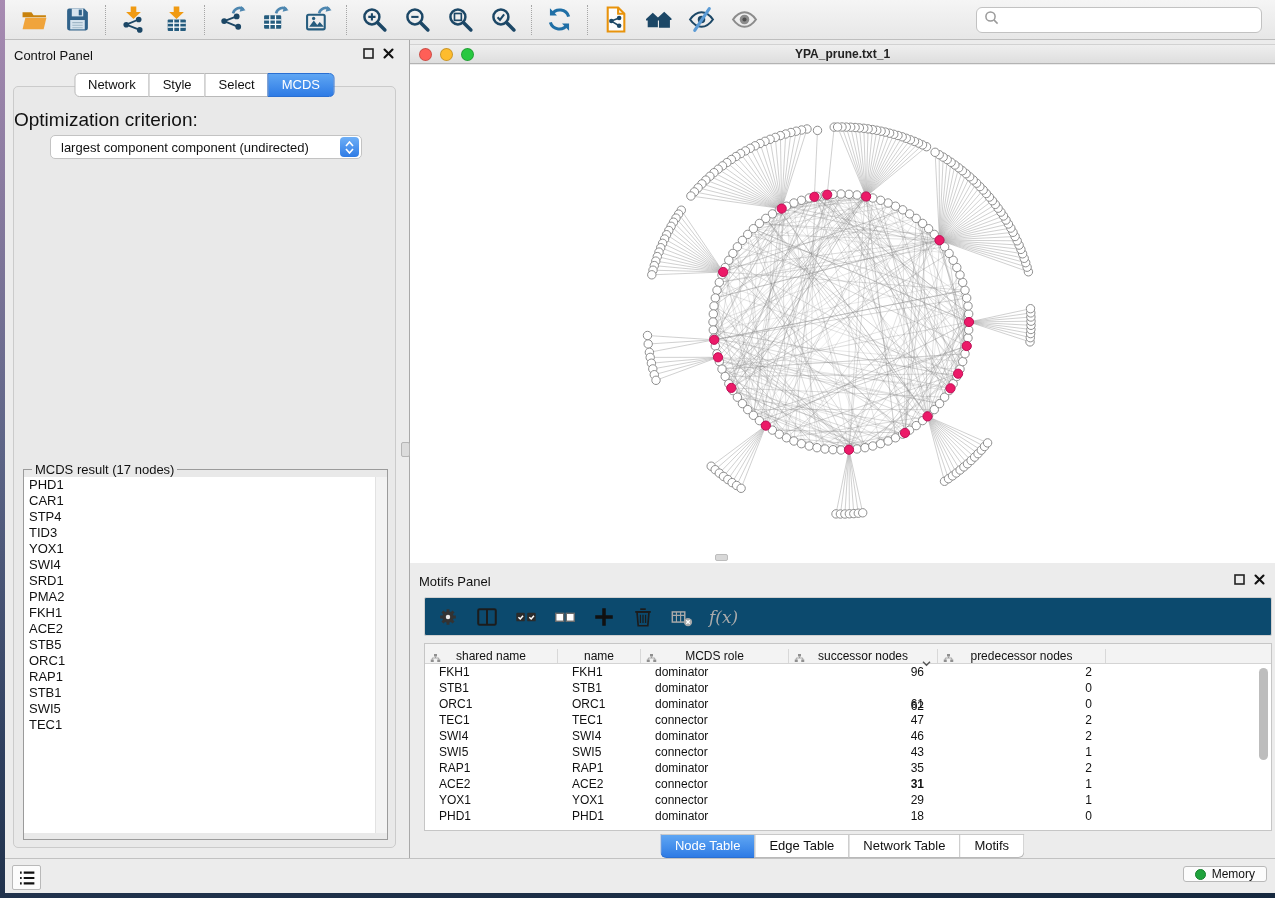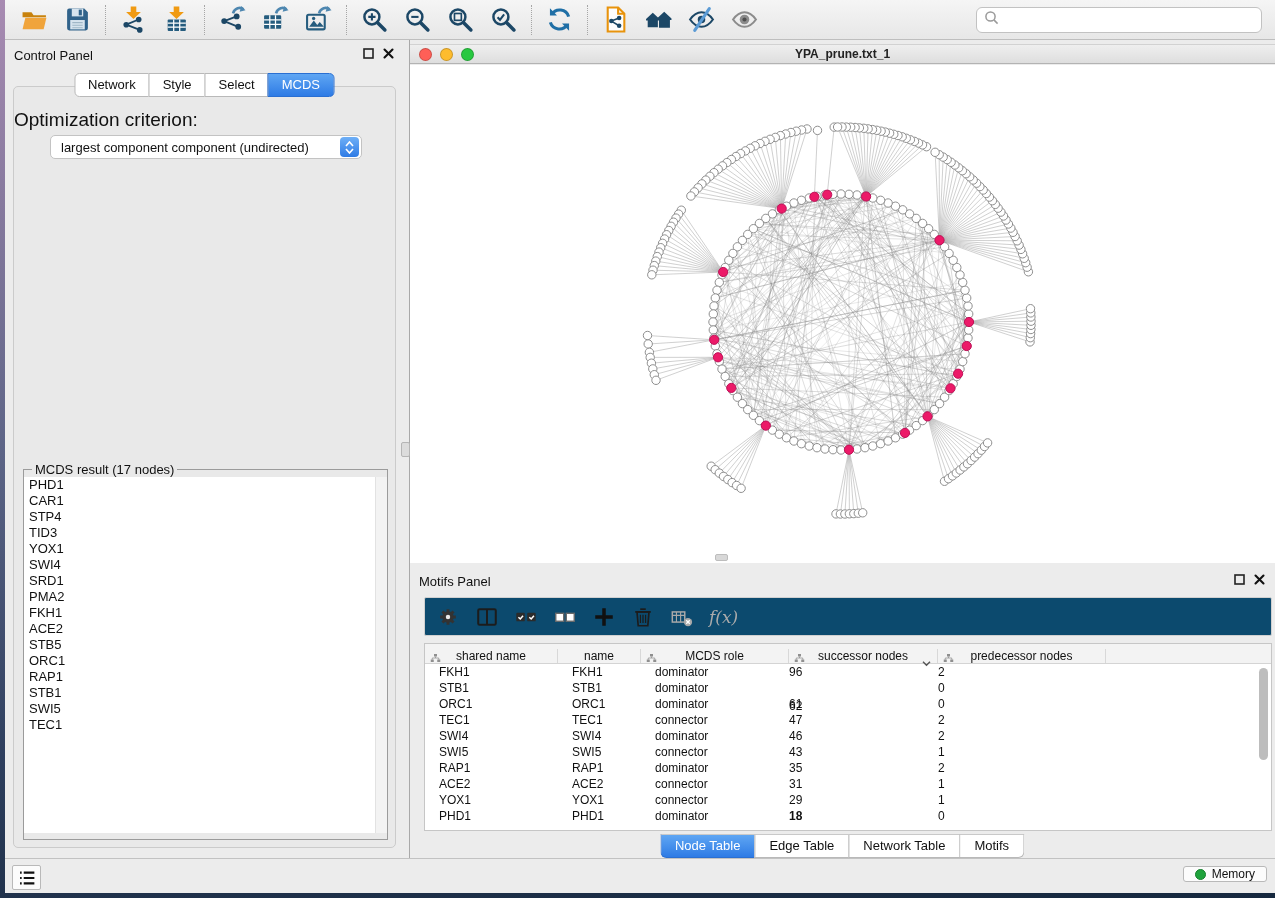--- a/index.html
+++ b/index.html
@@ -78,21 +78,21 @@
   .tp-table { position:absolute; left:14px; top:77px; width:848px; height:188px; background:#fff;
     border:1px solid #c6c6c6; overflow:hidden; }
   .thead { display:flex; height:20px; background:#f3f3f3; border-bottom:1px solid #d4d4d4;align-items:flex-end; }
   .th { position:relative; border-right:1px solid #d8d8d8; font-size:12px; display:flex;
     align-items:center; justify-content:center; }
   .th .orgicon { position:absolute; left:5px; top:4px; }
   .th .sort { position:absolute; right:6px; top:7px; }
   .tr { display:flex; height:16px; font-size:12px; align-items:center; }
   .td { white-space:nowrap; overflow:hidden; }
   .td.l { padding-left:14px; text-align:left; }
-  .td.r { padding-right:14px; text-align:left; }
+  .td.r { padding-right:14px; text-align:right; }
   .tb-thumb { position:absolute; right:3px; top:24px; width:9px; height:92px; background:#bdbdbd; border-radius:5px; }
   .tp-tabs { position:absolute; top:268px; left:50%; transform:translateX(-50%); display:flex; }
   .tp-tabs .seg:first-child { border-radius:0 0 0 6px; }
   .tp-tabs .seg:last-child { border-radius:0 0 6px 0; }
   .tp-tabs .seg { border-top:1px solid #c9c9c9; padding:3px 14px 4px; }
 
   
   .status { position:absolute; left:0; top:858px; width:100%; height:35px; background:#ececec; border-top:1px solid #c2c2c2; }
   .list-btn { position:absolute; left:7px; top:6px; width:29px; height:25px; background:#fcfcfc;
     border:1px solid #b9b9b9; border-radius:2px; display:flex; align-items:center; justify-content:center; }
@@ -1177,35 +1177,35 @@
             <div class="td l" style="flex: 0 0 133px; width: 133px;">RAP1</div>
             <div class="td l" style="flex: 0 0 83px; width: 83px;">RAP1</div>
             <div class="td l" style="flex: 0 0 148px; width: 148px;">dominator</div>
             <div class="td r" style="flex: 0 0 149px; width: 149px;">35</div>
             <div class="td r" style="flex: 0 0 168px; width: 168px;">2</div>
           </div>
           <div class="tr">
             <div class="td l" style="flex: 0 0 133px; width: 133px;">ACE2</div>
             <div class="td l" style="flex: 0 0 83px; width: 83px;">ACE2</div>
             <div class="td l" style="flex: 0 0 148px; width: 148px;">connector</div>
-            <div class="td r" style="flex: 0 0 149px; width: 149px;">31</div>
+            <div class="td r" style="flex: 0 0 149px; width: 149px; font-weight: bold;">31</div>
             <div class="td r" style="flex: 0 0 168px; width: 168px;">1</div>
           </div>
           <div class="tr">
             <div class="td l" style="flex: 0 0 133px; width: 133px;">YOX1</div>
             <div class="td l" style="flex: 0 0 83px; width: 83px;">YOX1</div>
             <div class="td l" style="flex: 0 0 148px; width: 148px;">connector</div>
             <div class="td r" style="flex: 0 0 149px; width: 149px;">29</div>
             <div class="td r" style="flex: 0 0 168px; width: 168px;">1</div>
           </div>
           <div class="tr">
             <div class="td l" style="flex: 0 0 133px; width: 133px;">PHD1</div>
             <div class="td l" style="flex: 0 0 83px; width: 83px;">PHD1</div>
             <div class="td l" style="flex: 0 0 148px; width: 148px;">dominator</div>
-            <div class="td r" style="flex: 0 0 149px; width: 149px; font-weight: bold;">18</div>
+            <div class="td r" style="flex: 0 0 149px; width: 149px;">18</div>
             <div class="td r" style="flex: 0 0 168px; width: 168px;">0</div>
           </div>
         </div>
       <div class="tb-thumb"></div>
     </div>
     <div class="tp-tabs">
         <div class="seg active">Node Table</div>
         <div class="seg">Edge Table</div>
         <div class="seg">Network Table</div>
         <div class="seg">Motifs</div>

